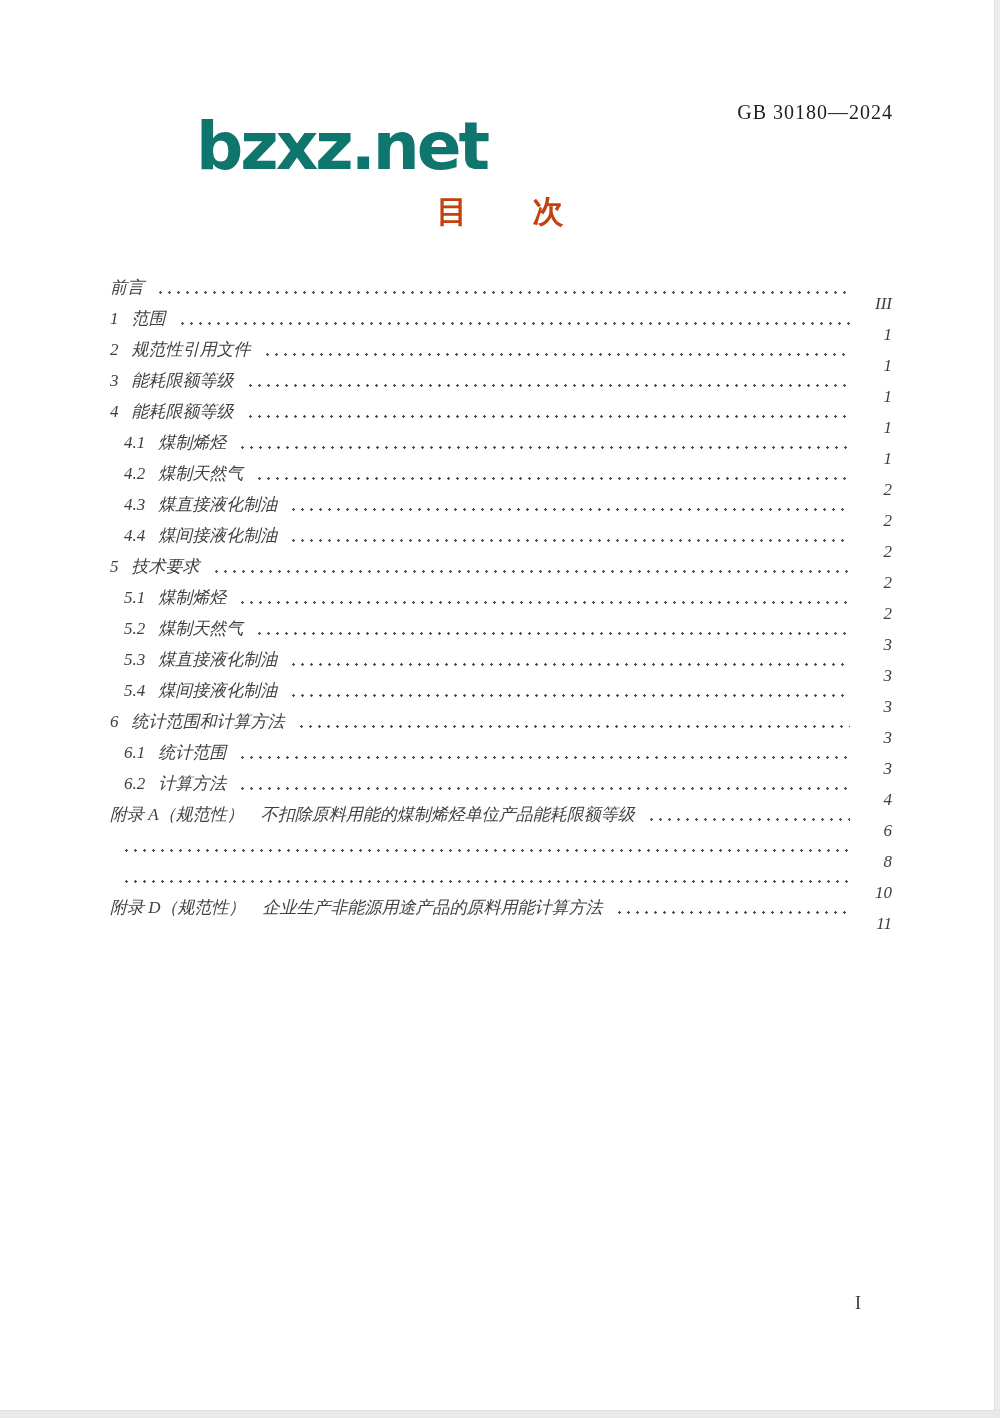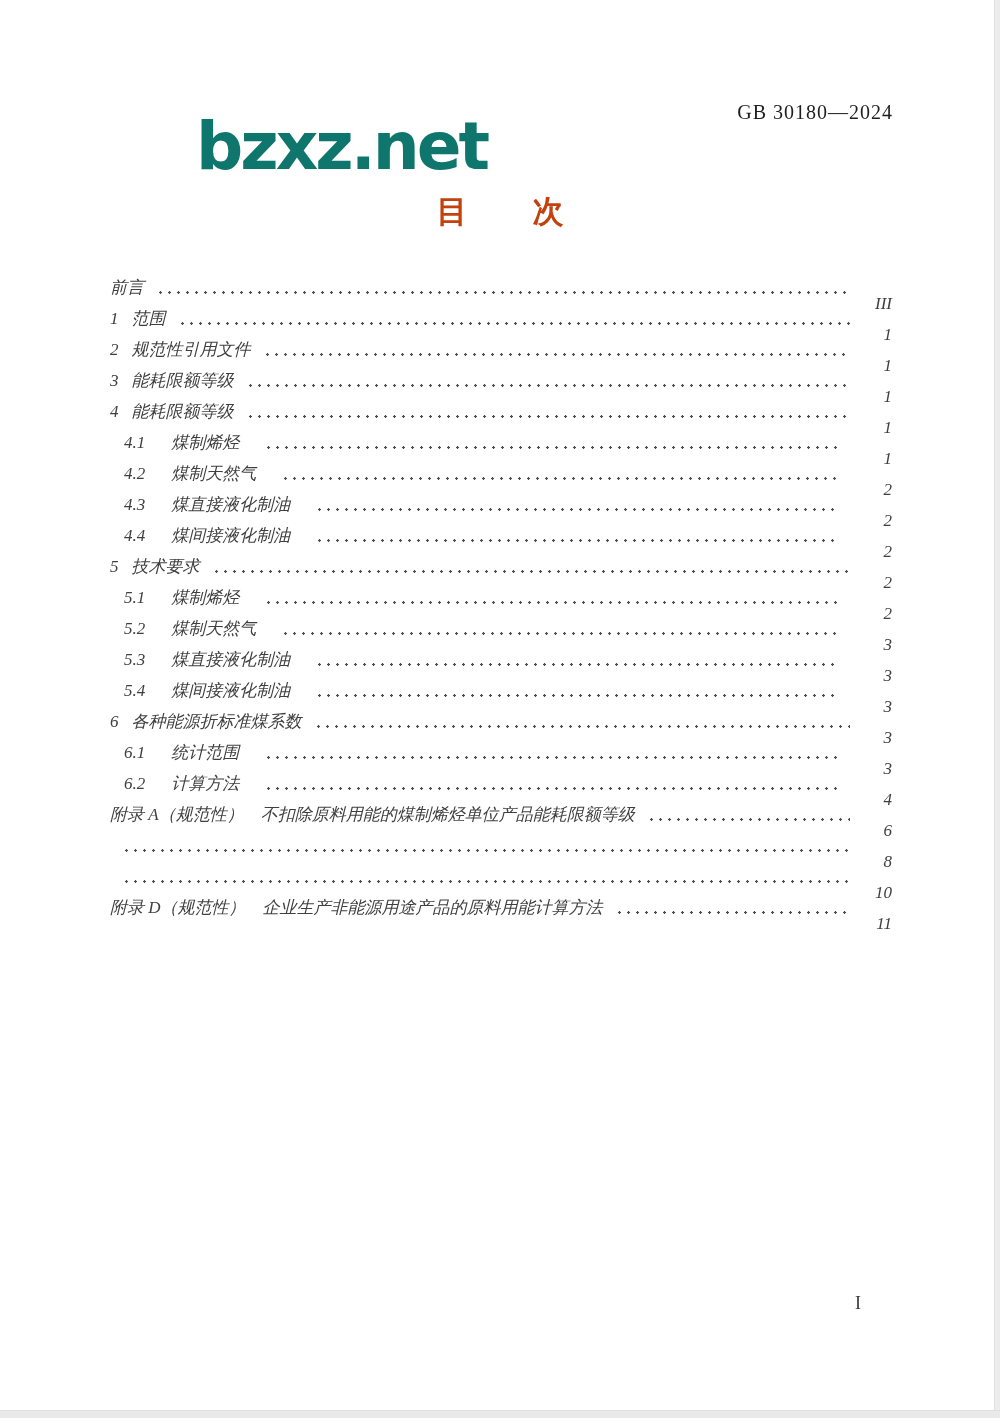--- a/index.html
+++ b/index.html
@@ -71,21 +71,20 @@
     display: flex;
     align-items: center;
     height: 31px;
     line-height: 31px;
     font-size: 17px;
     white-space: nowrap;
     font-style: italic;
   }
   .toc-row.indent {
     padding-left: 14px;
-    gap: 13px;
   }
   .toc-row .num {
     margin-right: 13px;
     flex: 0 0 auto;
   }
   .toc-row .label {
     flex: 0 0 auto;
   }
   .leader {
     flex: 1 1 auto;
@@ -239,21 +238,21 @@
 
   <div class="toc-row indent">
     <span class="num">5.4</span>
     <span class="label">煤间接液化制油</span>
     <span class="leader"></span>
     <span class="pg">3</span>
   </div>
 
   <div class="toc-row">
     <span class="num">6</span>
-    <span class="label">各种能源折标准煤系数</span>
+    <span class="label">统计范围和计算方法</span>
     <span class="leader"></span>
     <span class="pg">3</span>
   </div>
 
   <div class="toc-row indent">
     <span class="num">6.1</span>
     <span class="label">统计范围</span>
     <span class="leader"></span>
     <span class="pg">3</span>
   </div>

